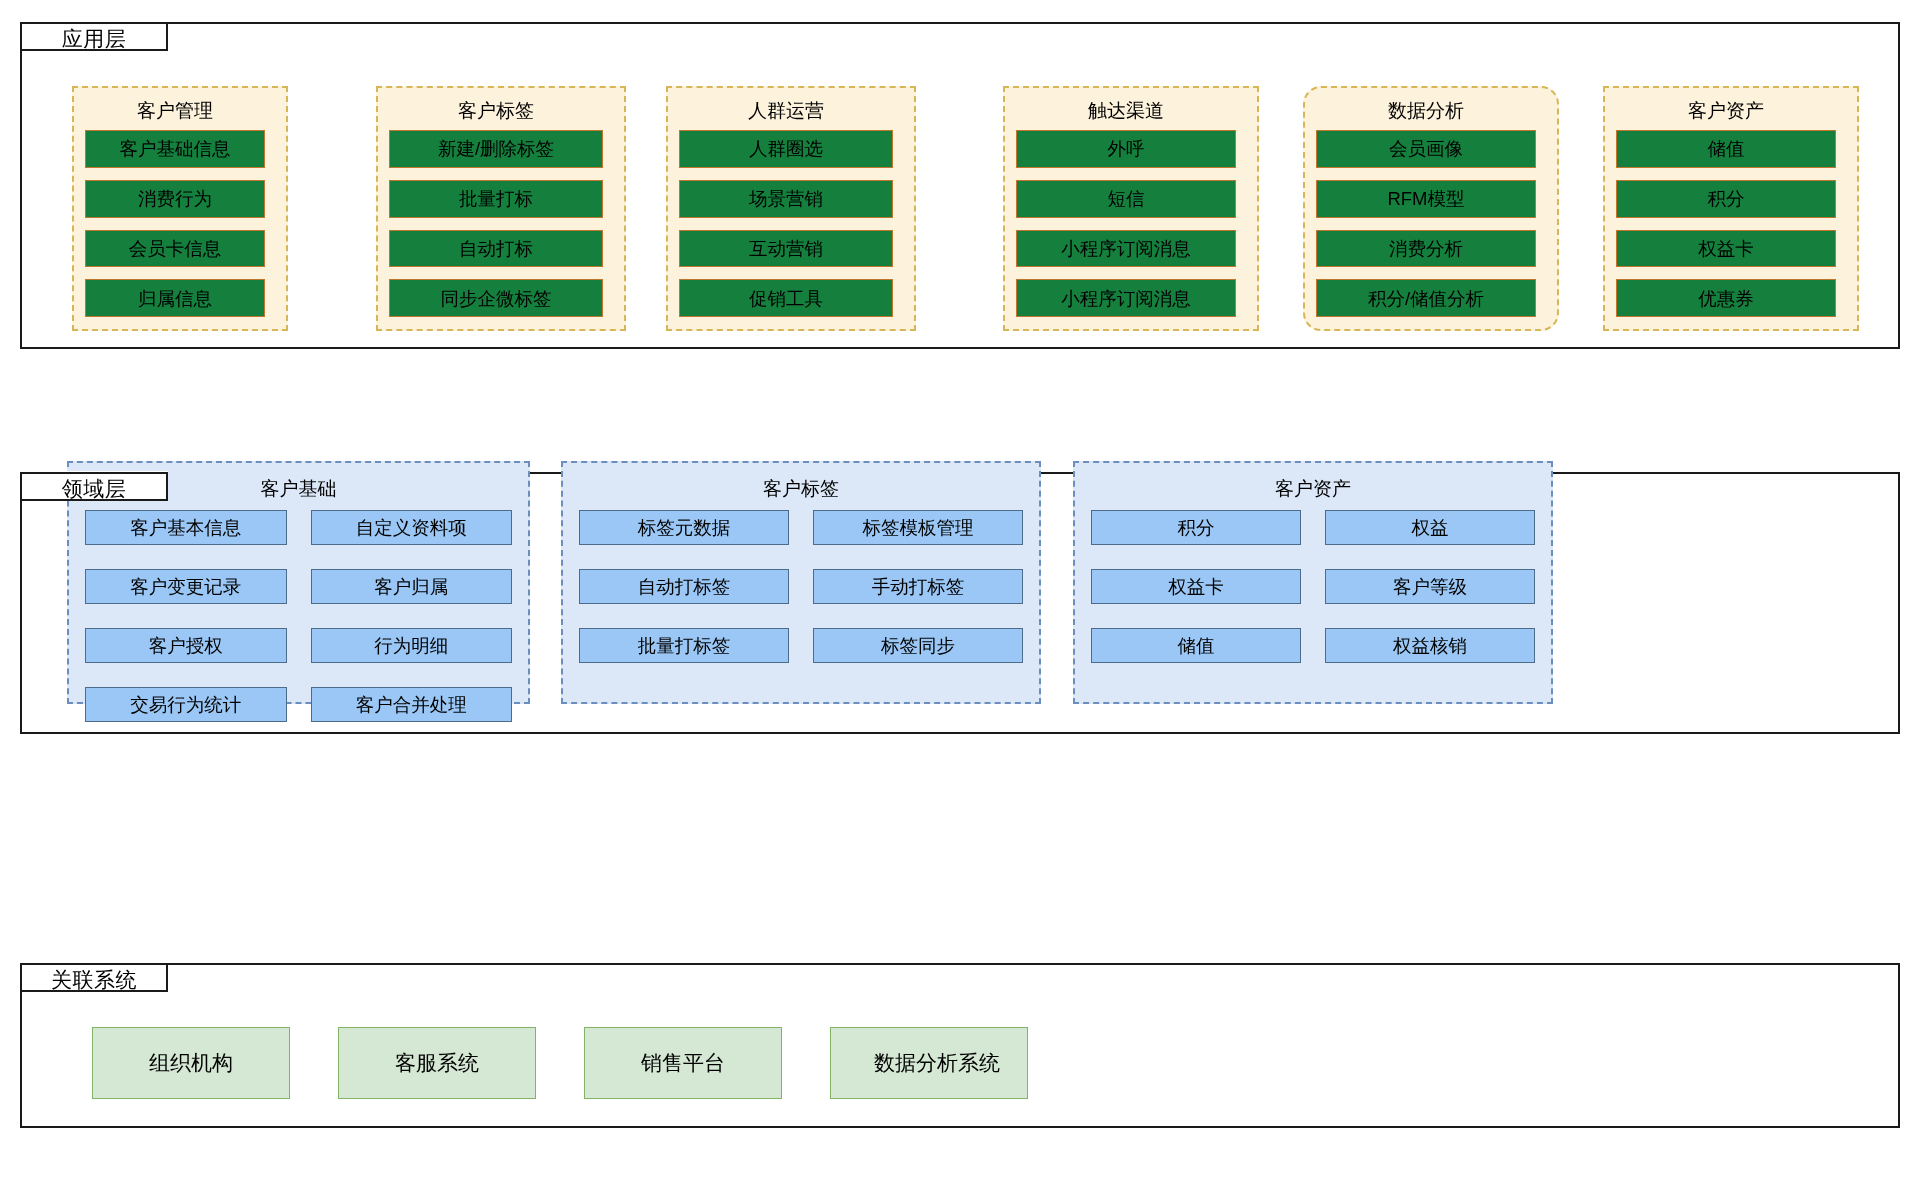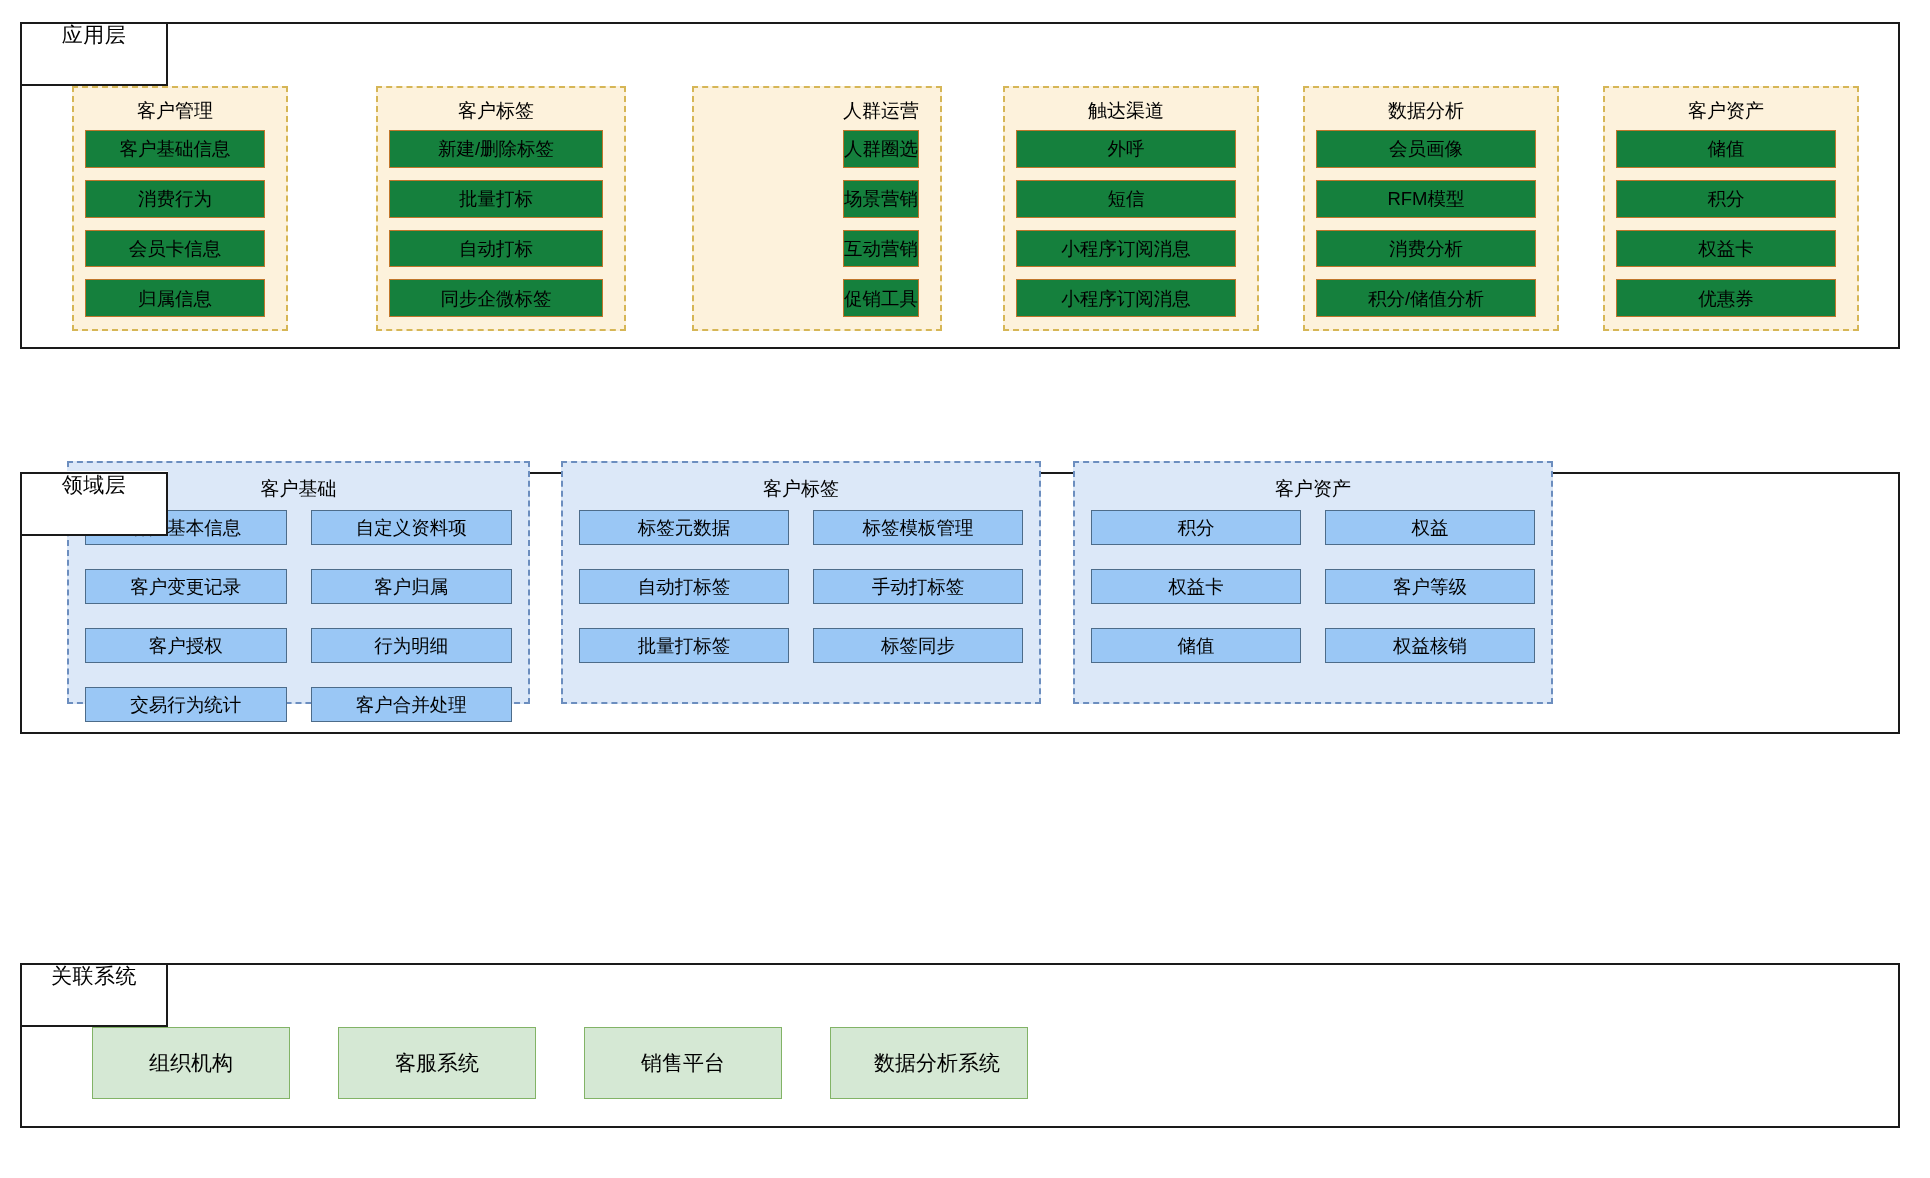--- a/index.html
+++ b/index.html
@@ -19,25 +19,25 @@
   .layer {
     position: absolute;
     border: 2px solid #1a1a1a;
     background: #ffffff;
   }
   .layer-tab {
     position: absolute;
     top: -2px;
     left: -2px;
     width: 148px;
-    height: 64px;
+    height: 29px;
     border: 2px solid #1a1a1a;
     background: #ffffff;
     display: flex;
-    align-items: flex-start;
+    align-items: flex-end;
     justify-content: center;
     z-index: 3;
   }
   
   .layer-tab-mask {
     position: absolute;
     top: -3px;
     left: 0px;
     width: 146px;
     height: 5px;
@@ -151,37 +151,37 @@
   </div>
 
   <div class="grp" style="left:354px; top:62px; width:250px; height:245px;">
     <div class="grp-title">客户标签</div>
     <div class="item-app">新建/删除标签</div>
     <div class="item-app">批量打标</div>
     <div class="item-app">自动打标</div>
     <div class="item-app">同步企微标签</div>
   </div>
 
-  <div class="grp" style="left:670px; top:62px; width:250px; height:245px;align-items:flex-end;">
+  <div class="grp" style="left:644px; top:62px; width:250px; height:245px;">
     <div class="grp-title">人群运营</div>
     <div class="item-app">人群圈选</div>
     <div class="item-app">场景营销</div>
     <div class="item-app">互动营销</div>
     <div class="item-app">促销工具</div>
   </div>
 
   <div class="grp" style="left:981px; top:62px; width:256px; height:245px;">
     <div class="grp-title">触达渠道</div>
     <div class="item-app">外呼</div>
     <div class="item-app">短信</div>
     <div class="item-app">小程序订阅消息</div>
     <div class="item-app">小程序订阅消息</div>
   </div>
 
-  <div class="grp" style="left:1281px; top:62px; width:256px; height:245px;">
+  <div class="grp" style="left:1281px; top:62px; width:256px; height:245px;border-radius:18px;">
     <div class="grp-title">数据分析</div>
     <div class="item-app">会员画像</div>
     <div class="item-app">RFM模型</div>
     <div class="item-app">消费分析</div>
     <div class="item-app">积分/储值分析</div>
   </div>
 
   <div class="grp" style="left:1581px; top:62px; width:256px; height:245px;">
     <div class="grp-title">客户资产</div>
     <div class="item-app">储值</div>

